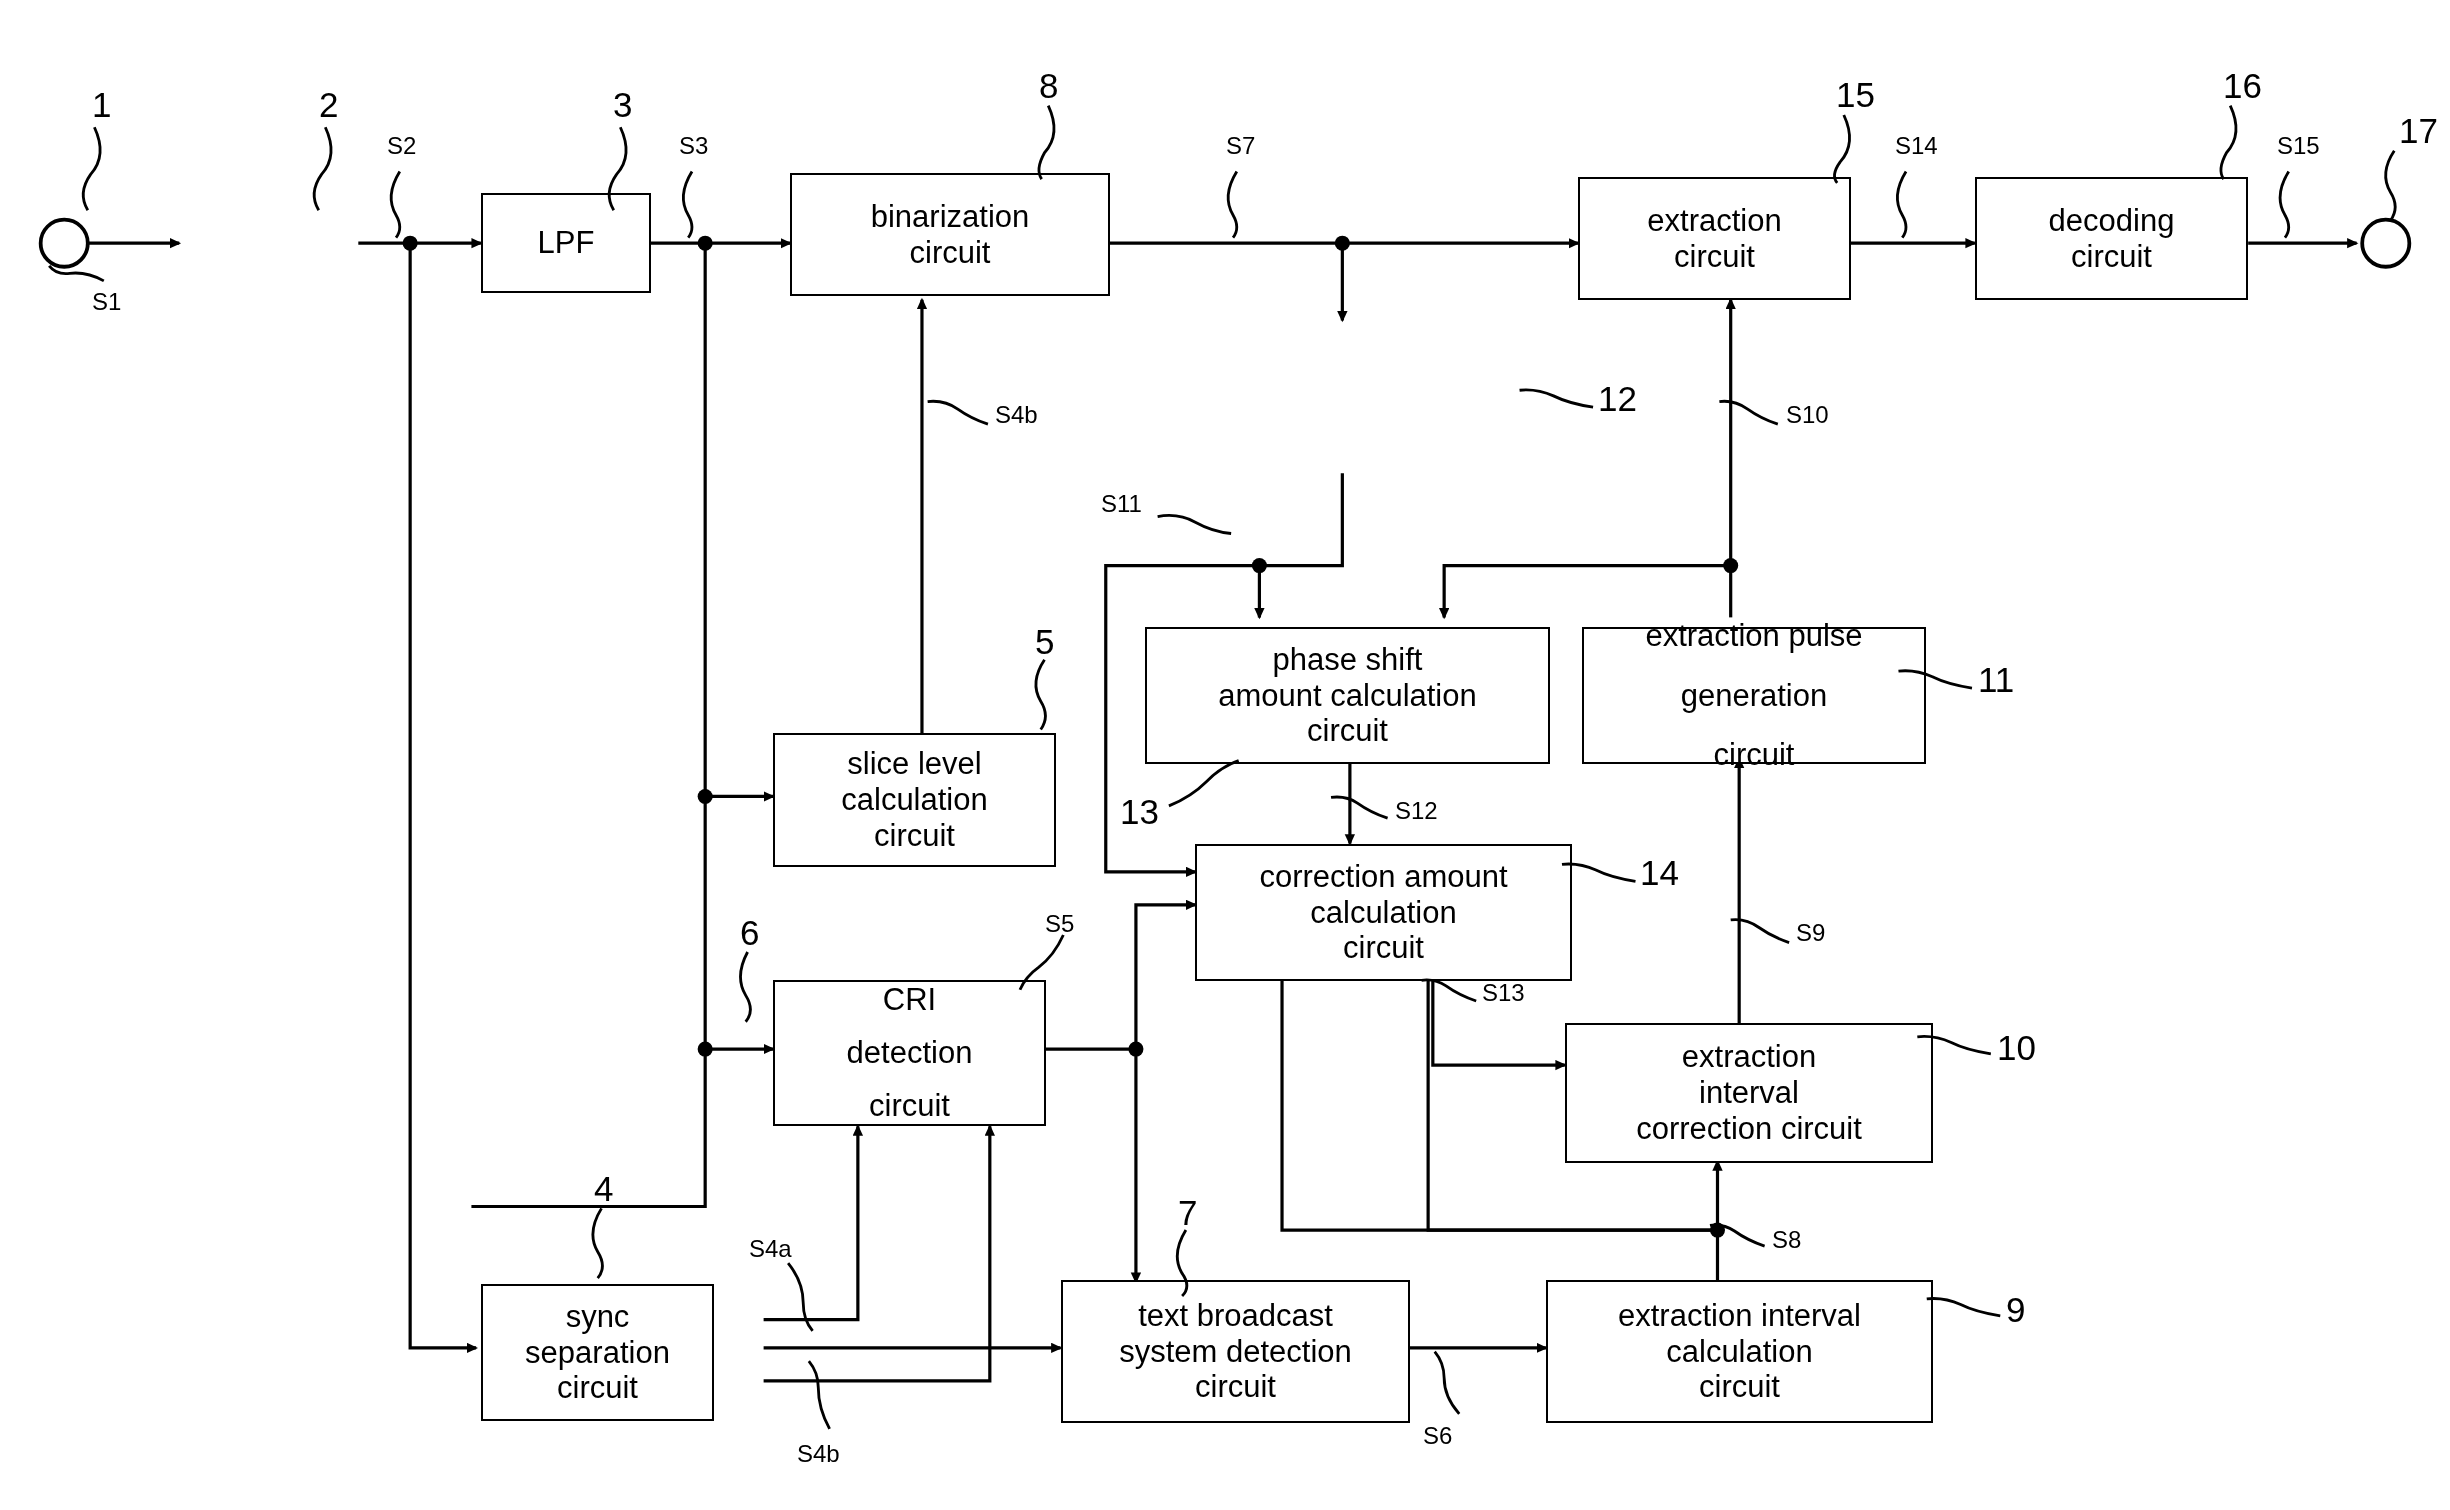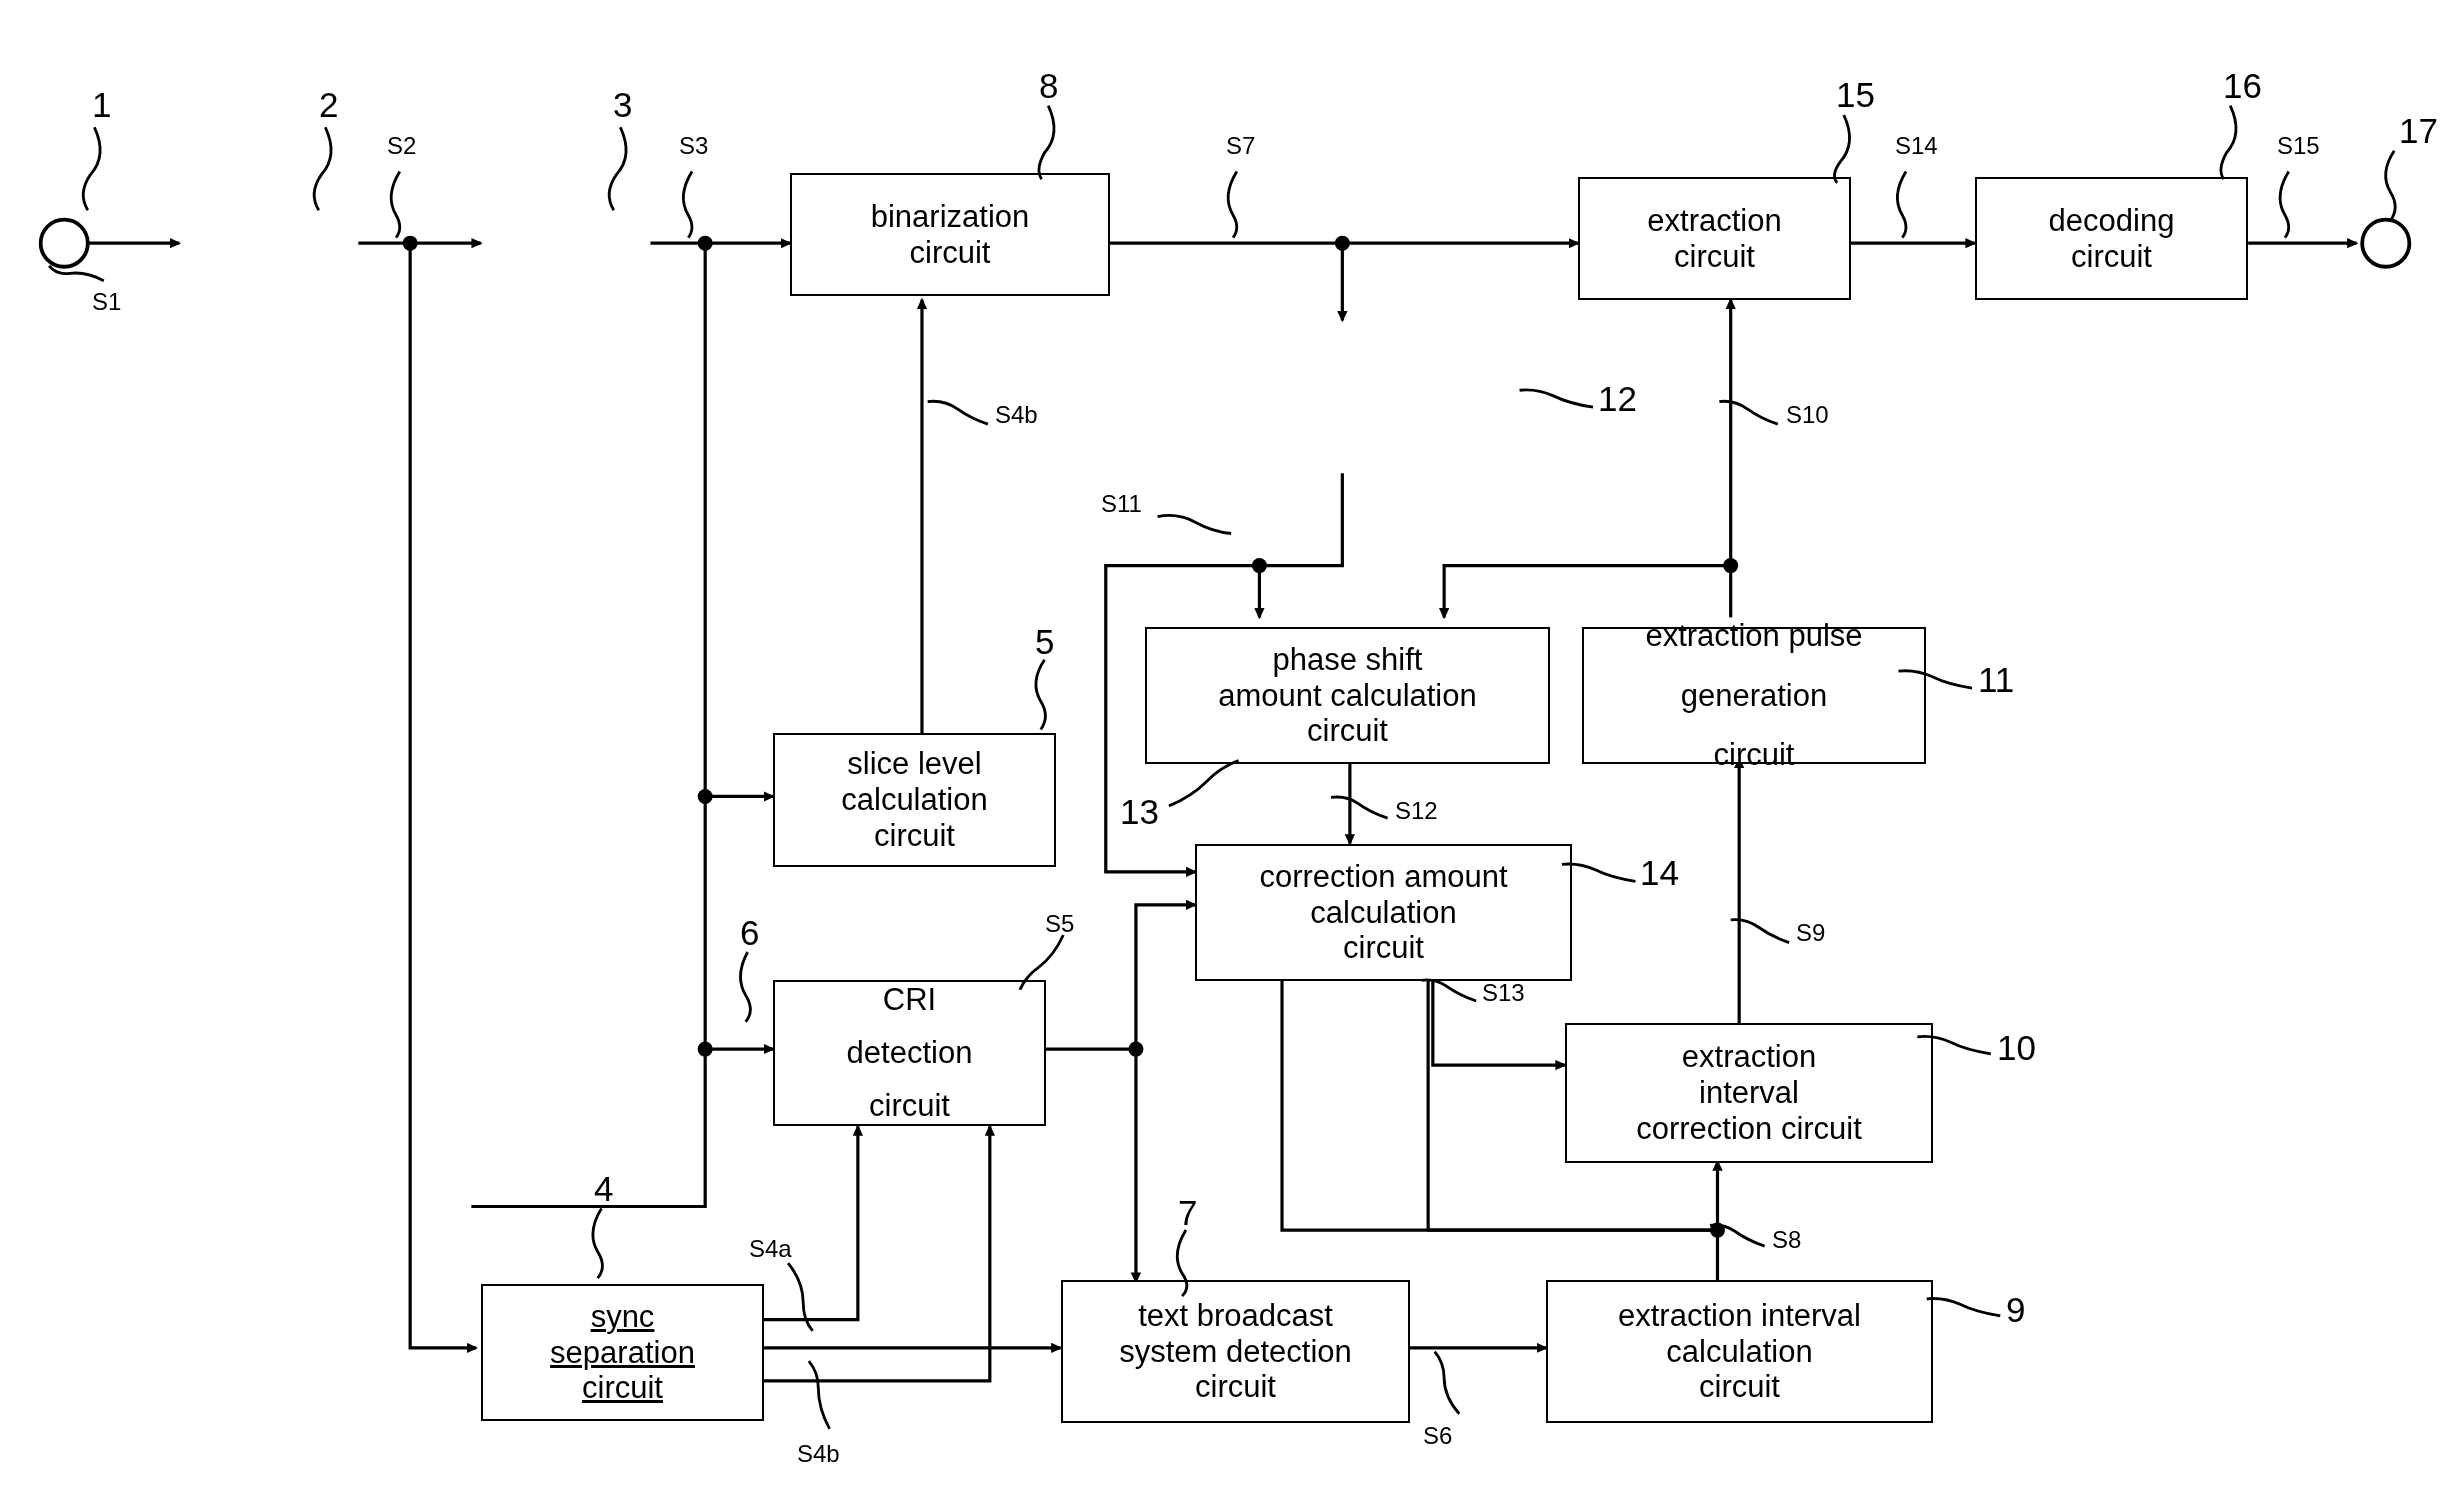--- a/index.html
+++ b/index.html
@@ -129,20 +129,23 @@
       <path d="M1000,1113 L1205,1113 L1205,960 L1268,960" marker-end="url(#ah)"></path>
       <circle cx="1205" cy="1113" r="8" fill="#000" stroke="none"></circle>
       <path d="M1205,1113 L1205,1360" marker-end="url(#ah)"></path>
 
       <path d="M1822,1305 L1360,1305 L1360,1010" marker-end="url(#ah)"></path>
 
     </g>
   </svg>
 
 
+  <div class="box" style="left:481px; top:193px; width:170px; height:100px;">
+    <span>LPF</span>
+  </div>
 
   <div class="box" style="left:790px; top:173px; width:320px; height:123px; flex-direction:column;">
     <span>binarization</span>
     <span>circuit</span>
   </div>
 
   <div class="box" style="left:1578px; top:177px; width:273px; height:123px; flex-direction:column;">
     <span>extraction</span>
     <span>circuit</span>
   </div>
@@ -182,21 +185,21 @@
     <span>detection</span>
     <span>circuit</span>
   </div>
 
   <div class="box" style="left:1565px; top:1023px; width:368px; height:140px; flex-direction:column;">
     <span>extraction</span>
     <span>interval</span>
     <span>correction circuit</span>
   </div>
 
-  <div class="box" style="left:481px; top:1284px; width:283px; height:137px; flex-direction:column;text-decoration:underline;">
+  <div class="box" style="left:481px; top:1284px; width:233px; height:137px; flex-direction:column;">
     <span>sync</span>
     <span>separation</span>
     <span>circuit</span>
   </div>
 
   <div class="box" style="left:1061px; top:1280px; width:349px; height:143px; flex-direction:column;">
     <span>text broadcast</span>
     <span>system detection</span>
     <span>circuit</span>
   </div>

